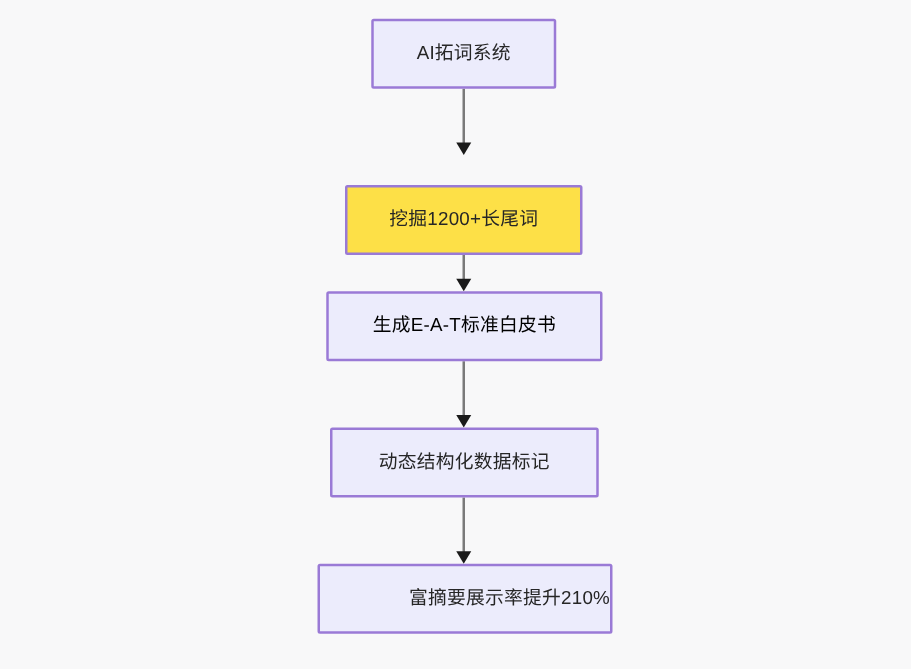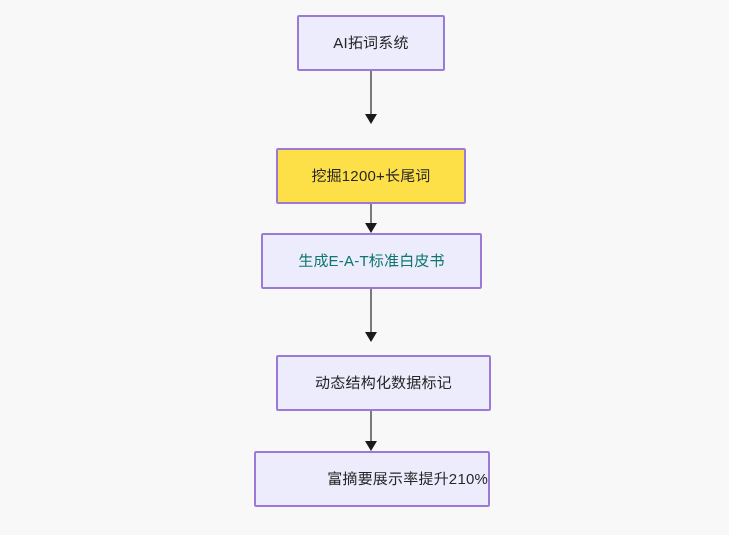--- a/index.html
+++ b/index.html
@@ -79,23 +79,23 @@
     </svg>
 
   <div id="node-layer">
       <div class="node" style="left: 297px; top: 15px; width: 148px; height: 56px; background: rgb(236, 236, 252); border-color: rgb(154, 122, 214);">
         <span class="node-label" style="color: rgb(38, 38, 38);">AI拓词系统</span>
       </div>
       <div class="node" style="left: 276px; top: 124px; width: 190px; height: 56px; background: #fde047; border-color: rgb(154, 122, 214); margin-top: 24px;">
         <span class="node-label" style="color: rgb(38, 38, 38);">挖掘1200+长尾词</span>
       </div>
       <div class="node" style="left: 261px; top: 233px; width: 221px; height: 56px; background: rgb(236, 236, 252); border-color: rgb(154, 122, 214);">
-        <span class="node-label" style="color: #0f766e;">生成E-A-T标准白皮书</span>
+        <span class="node-label" style="color: #000000;">生成E-A-T标准白皮书</span>
       </div>
-      <div class="node" style="left: 264px; top: 355px; width: 215px; height: 56px; background: rgb(236, 236, 252); border-color: rgb(154, 122, 214); margin-left: 12px;">
+      <div class="node" style="left: 264px; top: 342px; width: 215px; height: 56px; background: rgb(236, 236, 252); border-color: rgb(154, 122, 214);">
         <span class="node-label" style="color: rgb(38, 38, 38);">动态结构化数据标记</span>
       </div>
       <div class="node" style="left: 254px; top: 451px; width: 236px; height: 56px; background: rgb(236, 236, 252); border-color: rgb(154, 122, 214); justify-content: flex-end;">
         <span class="node-label" style="color: rgb(38, 38, 38);">富摘要展示率提升210%</span>
       </div>
     </div>
 
 </div>
 
 </body></html>

